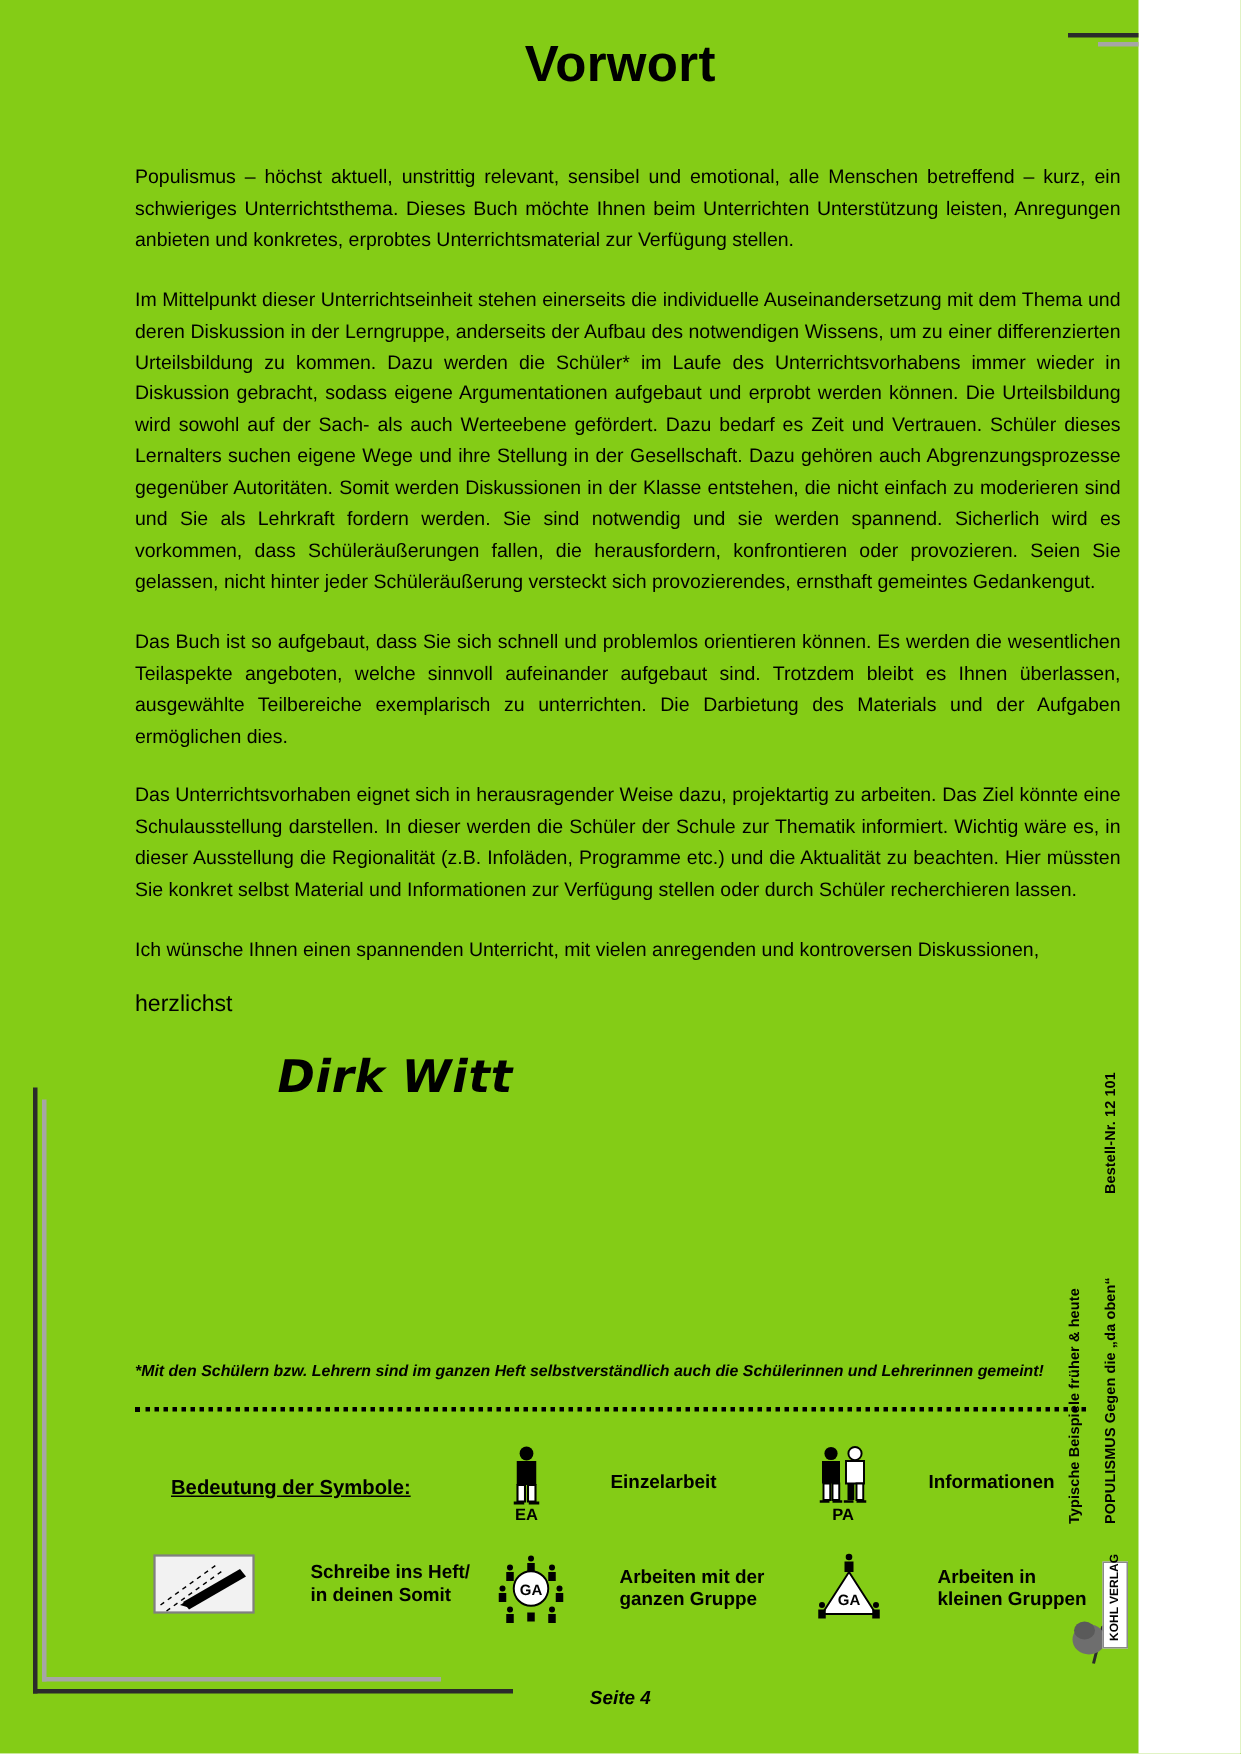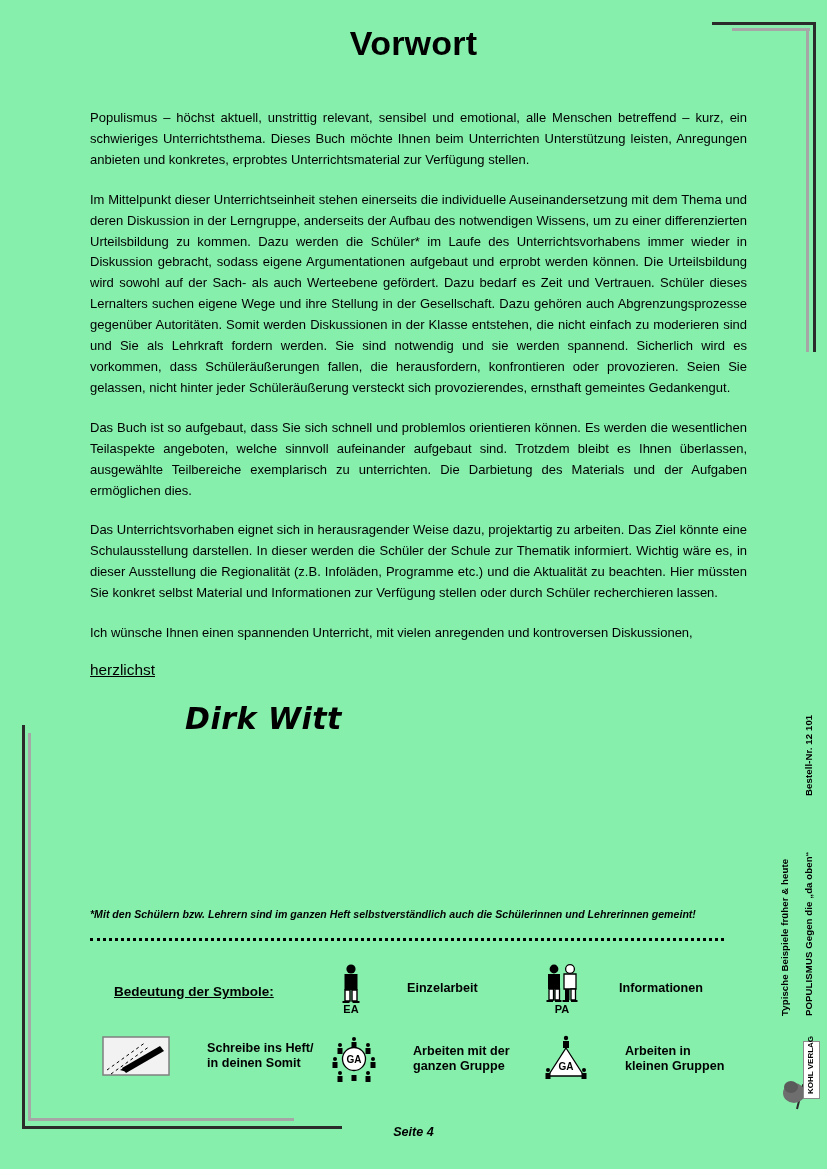--- a/index.html
+++ b/index.html
@@ -6,23 +6,23 @@
     margin: 0;
     padding: 0;
     background: #ffffff;
   }
   body {
     font-family: "Liberation Sans", sans-serif;
     color: #000000;
   }
   .page {
     position: relative;
-    width: 827px;
+    width: 759px;
     height: 1169px;
-    background: #86efac;
+    background: #84cc16;
     overflow: hidden;
   }
 
   
   .corner-tr {
     position: absolute;
     top: 22px;
     left: 712px;
     width: 104px;
     height: 330px;
@@ -97,21 +97,20 @@
     line-height: 20.9px;
     text-align: justify;
     margin: 0 0 19px 0;
     hyphens: manual;
   }
   p.para.last { margin-bottom: 16px; }
   .closing {
     font-size: 15.4px;
     line-height: 20.9px;
     margin: 0 0 20px 0;
-    text-decoration: underline;
   }
   .signature {
     font-family: "DejaVu Sans", sans-serif;
     font-style: italic;
     font-size: 30px;
     font-weight: bold;
     margin: 14px 0 0 95px;
     letter-spacing: 0.5px;
   }
 

